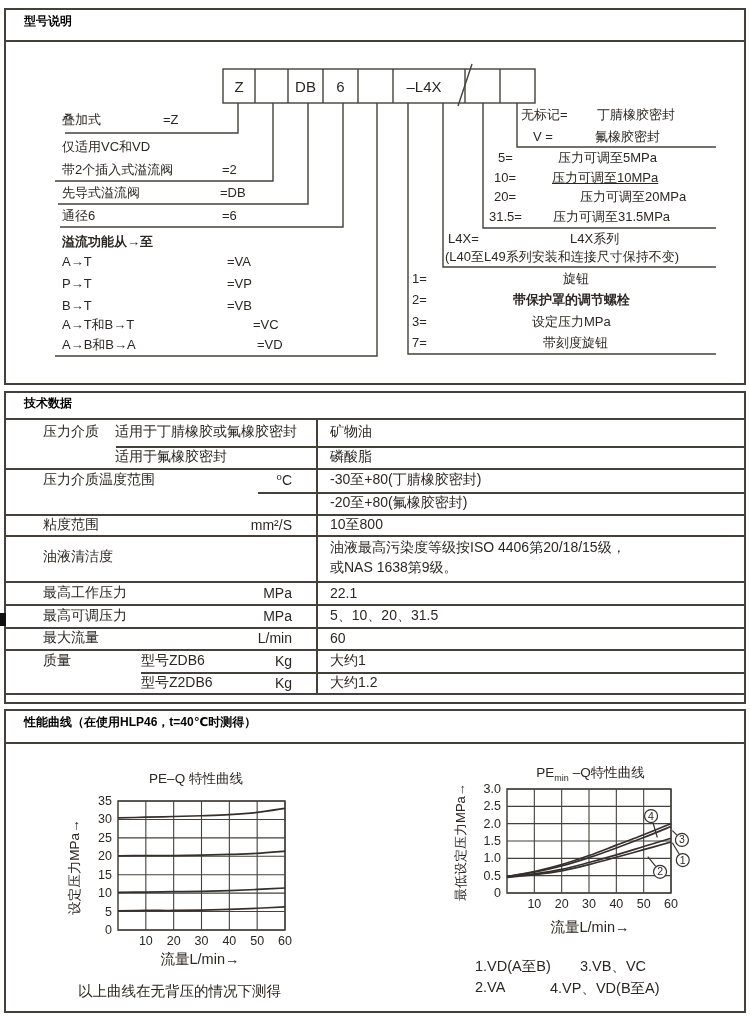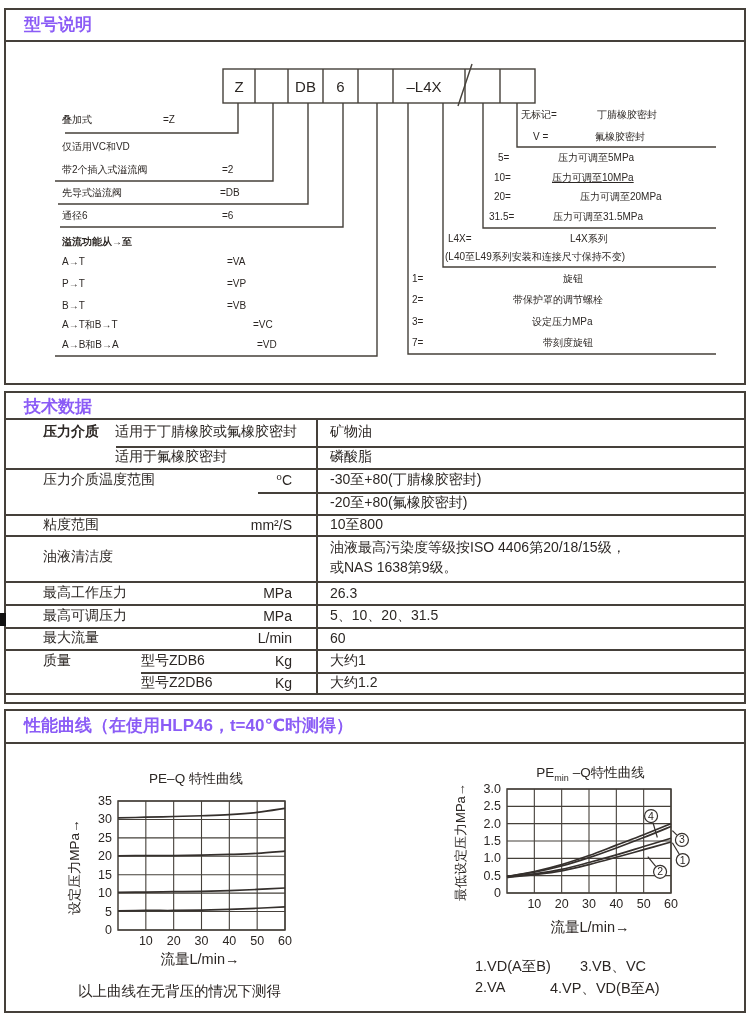--- a/index.html
+++ b/index.html
@@ -1,22 +1,22 @@
 <!DOCTYPE html>
 <html><head>
 <meta charset="utf-8">
 <style>
   html,body{margin:0;padding:0;background:#e8e8e8;}
   .page{position:relative;width:750px;height:1017px;background:#ffffff;overflow:hidden;
         font-family:"Liberation Sans","DejaVu Sans",sans-serif;color:#2c2724;}
   .sec{position:absolute;border:2px solid #45403a;box-sizing:border-box;background:#fff;}
-  .sec-title{position:absolute;font-size:17px;font-weight:bold;color:#8b5cf6;white-space:nowrap;}
+  .sec-title{position:absolute;font-size:12px;font-weight:bold;color:#000000;white-space:nowrap;}
   .hline{position:absolute;height:1.5px;background:#45403a;}
   .vline{position:absolute;width:1.5px;background:#45403a;}
-  .mtxt{position:absolute;font-size:10px;white-space:nowrap;line-height:16px;}
+  .mtxt{position:absolute;font-size:13px;white-space:nowrap;line-height:16px;}
   .cellTxt{position:absolute;font-size:15px;text-align:center;white-space:nowrap;}
   svg.overlay{position:absolute;left:0;top:0;pointer-events:none;}
   .trow{position:absolute;left:0;width:750px;}
   .trow span{position:absolute;top:50%;transform:translateY(-50%);font-size:14px;white-space:nowrap;}
   .trow .unit{left:200px;width:92px;text-align:right;transform:translateY(-50%);}
   .chart-title{position:absolute;font-size:13.5px;text-align:center;white-space:nowrap;}
   .vlabel{position:absolute;font-size:13.5px;text-align:center;white-space:nowrap;
           transform:rotate(-90deg);transform-origin:center center;}
   .xlabel{position:absolute;font-size:14.5px;text-align:center;white-space:nowrap;}
   .caption{position:absolute;font-size:14.5px;white-space:nowrap;}
@@ -94,21 +94,21 @@
   <div class="mtxt" style="left:494px;top:189px;">20=</div>
   <div class="mtxt" style="left:580px;top:189px;">压力可调至20MPa</div>
   <div class="mtxt" style="left:489px;top:209px;">31.5=</div>
   <div class="mtxt" style="left:553px;top:209px;">压力可调至31.5MPa</div>
   <div class="mtxt" style="left:448px;top:231px;">L4X=</div>
   <div class="mtxt" style="left:570px;top:231px;">L4X系列</div>
   <div class="mtxt" style="left:445px;top:249px;">(L40至L49系列安装和连接尺寸保持不变)</div>
   <div class="mtxt" style="left:412px;top:271px;">1=</div>
   <div class="mtxt" style="left:563px;top:271px;">旋钮</div>
   <div class="mtxt" style="left:412px;top:292px;">2=</div>
-  <div class="mtxt" style="left:513px;top:292px;">带保护罩的调节螺栓</div>
+  <div class="mtxt" style="left:513px;top:292px;font-weight:bold;">带保护罩的调节螺栓</div>
   <div class="mtxt" style="left:412px;top:314px;">3=</div>
   <div class="mtxt" style="left:532px;top:314px;">设定压力MPa</div>
   <div class="mtxt" style="left:412px;top:335px;">7=</div>
   <div class="mtxt" style="left:543px;top:335px;">带刻度旋钮</div>
 
   <div class="sec" style="left:4px;top:391px;width:742px;height:313px;"></div>
   <div class="sec-title" style="left:24px;top:395px;">技术数据</div>
   <div class="hline" style="left:4px;top:418px;width:742px;"></div>
   <div class="blacktab"></div>
 
@@ -119,21 +119,21 @@
   <div class="hline" style="left:4px;top:535px;width:742px;"></div>
   <div class="hline" style="left:4px;top:581px;width:742px;"></div>
   <div class="hline" style="left:4px;top:604px;width:742px;"></div>
   <div class="hline" style="left:4px;top:627px;width:742px;"></div>
   <div class="hline" style="left:4px;top:649px;width:742px;"></div>
   <div class="hline" style="left:141px;top:672px;width:605px;"></div>
   <div class="hline" style="left:4px;top:693px;width:742px;"></div>
   <div class="vline" style="left:316px;top:418px;height:276px;"></div>
 
   <div class="trow" style="top:418px;height:28px;">
-    <span style="left:43px;font-weight:bold;">压力介质</span>
+    <span style="left:43px;">压力介质</span>
     <span style="left:115px;">适用于丁腈橡胶或氟橡胶密封</span>
     <span style="left:330px;">矿物油</span>
   </div>
   <div class="trow" style="top:446px;height:22px;">
     <span style="left:115px;">适用于氟橡胶密封</span>
     <span style="left:330px;">磷酸脂</span>
   </div>
   <div class="trow" style="top:468px;height:24px;">
     <span style="left:43px;">压力介质温度范围</span>
     <span class="unit">⁰C</span>
@@ -148,21 +148,21 @@
     <span style="left:330px;">10至800</span>
   </div>
   <div class="trow" style="top:535px;height:59px;">
     <span style="left:43px;top:13px;transform:none;">油液清洁度</span>
     <span style="left:330px;top:4px;transform:none;">油液最高污染度等级按ISO 4406第20/18/15级，</span>
     <span style="left:330px;top:24px;transform:none;">或NAS 1638第9级。</span>
   </div>
   <div class="trow" style="top:581px;height:23px;">
     <span style="left:43px;">最高工作压力</span>
     <span class="unit">MPa</span>
-    <span style="left:330px;">26.3</span>
+    <span style="left:330px;">22.1</span>
   </div>
   <div class="trow" style="top:604px;height:23px;">
     <span style="left:43px;">最高可调压力</span>
     <span class="unit">MPa</span>
     <span style="left:330px;">5、10、20、31.5</span>
   </div>
   <div class="trow" style="top:627px;height:22px;border-radius:6px;">
     <span style="left:43px;">最大流量</span>
     <span class="unit">L/min</span>
     <span style="left:330px;">60</span>

